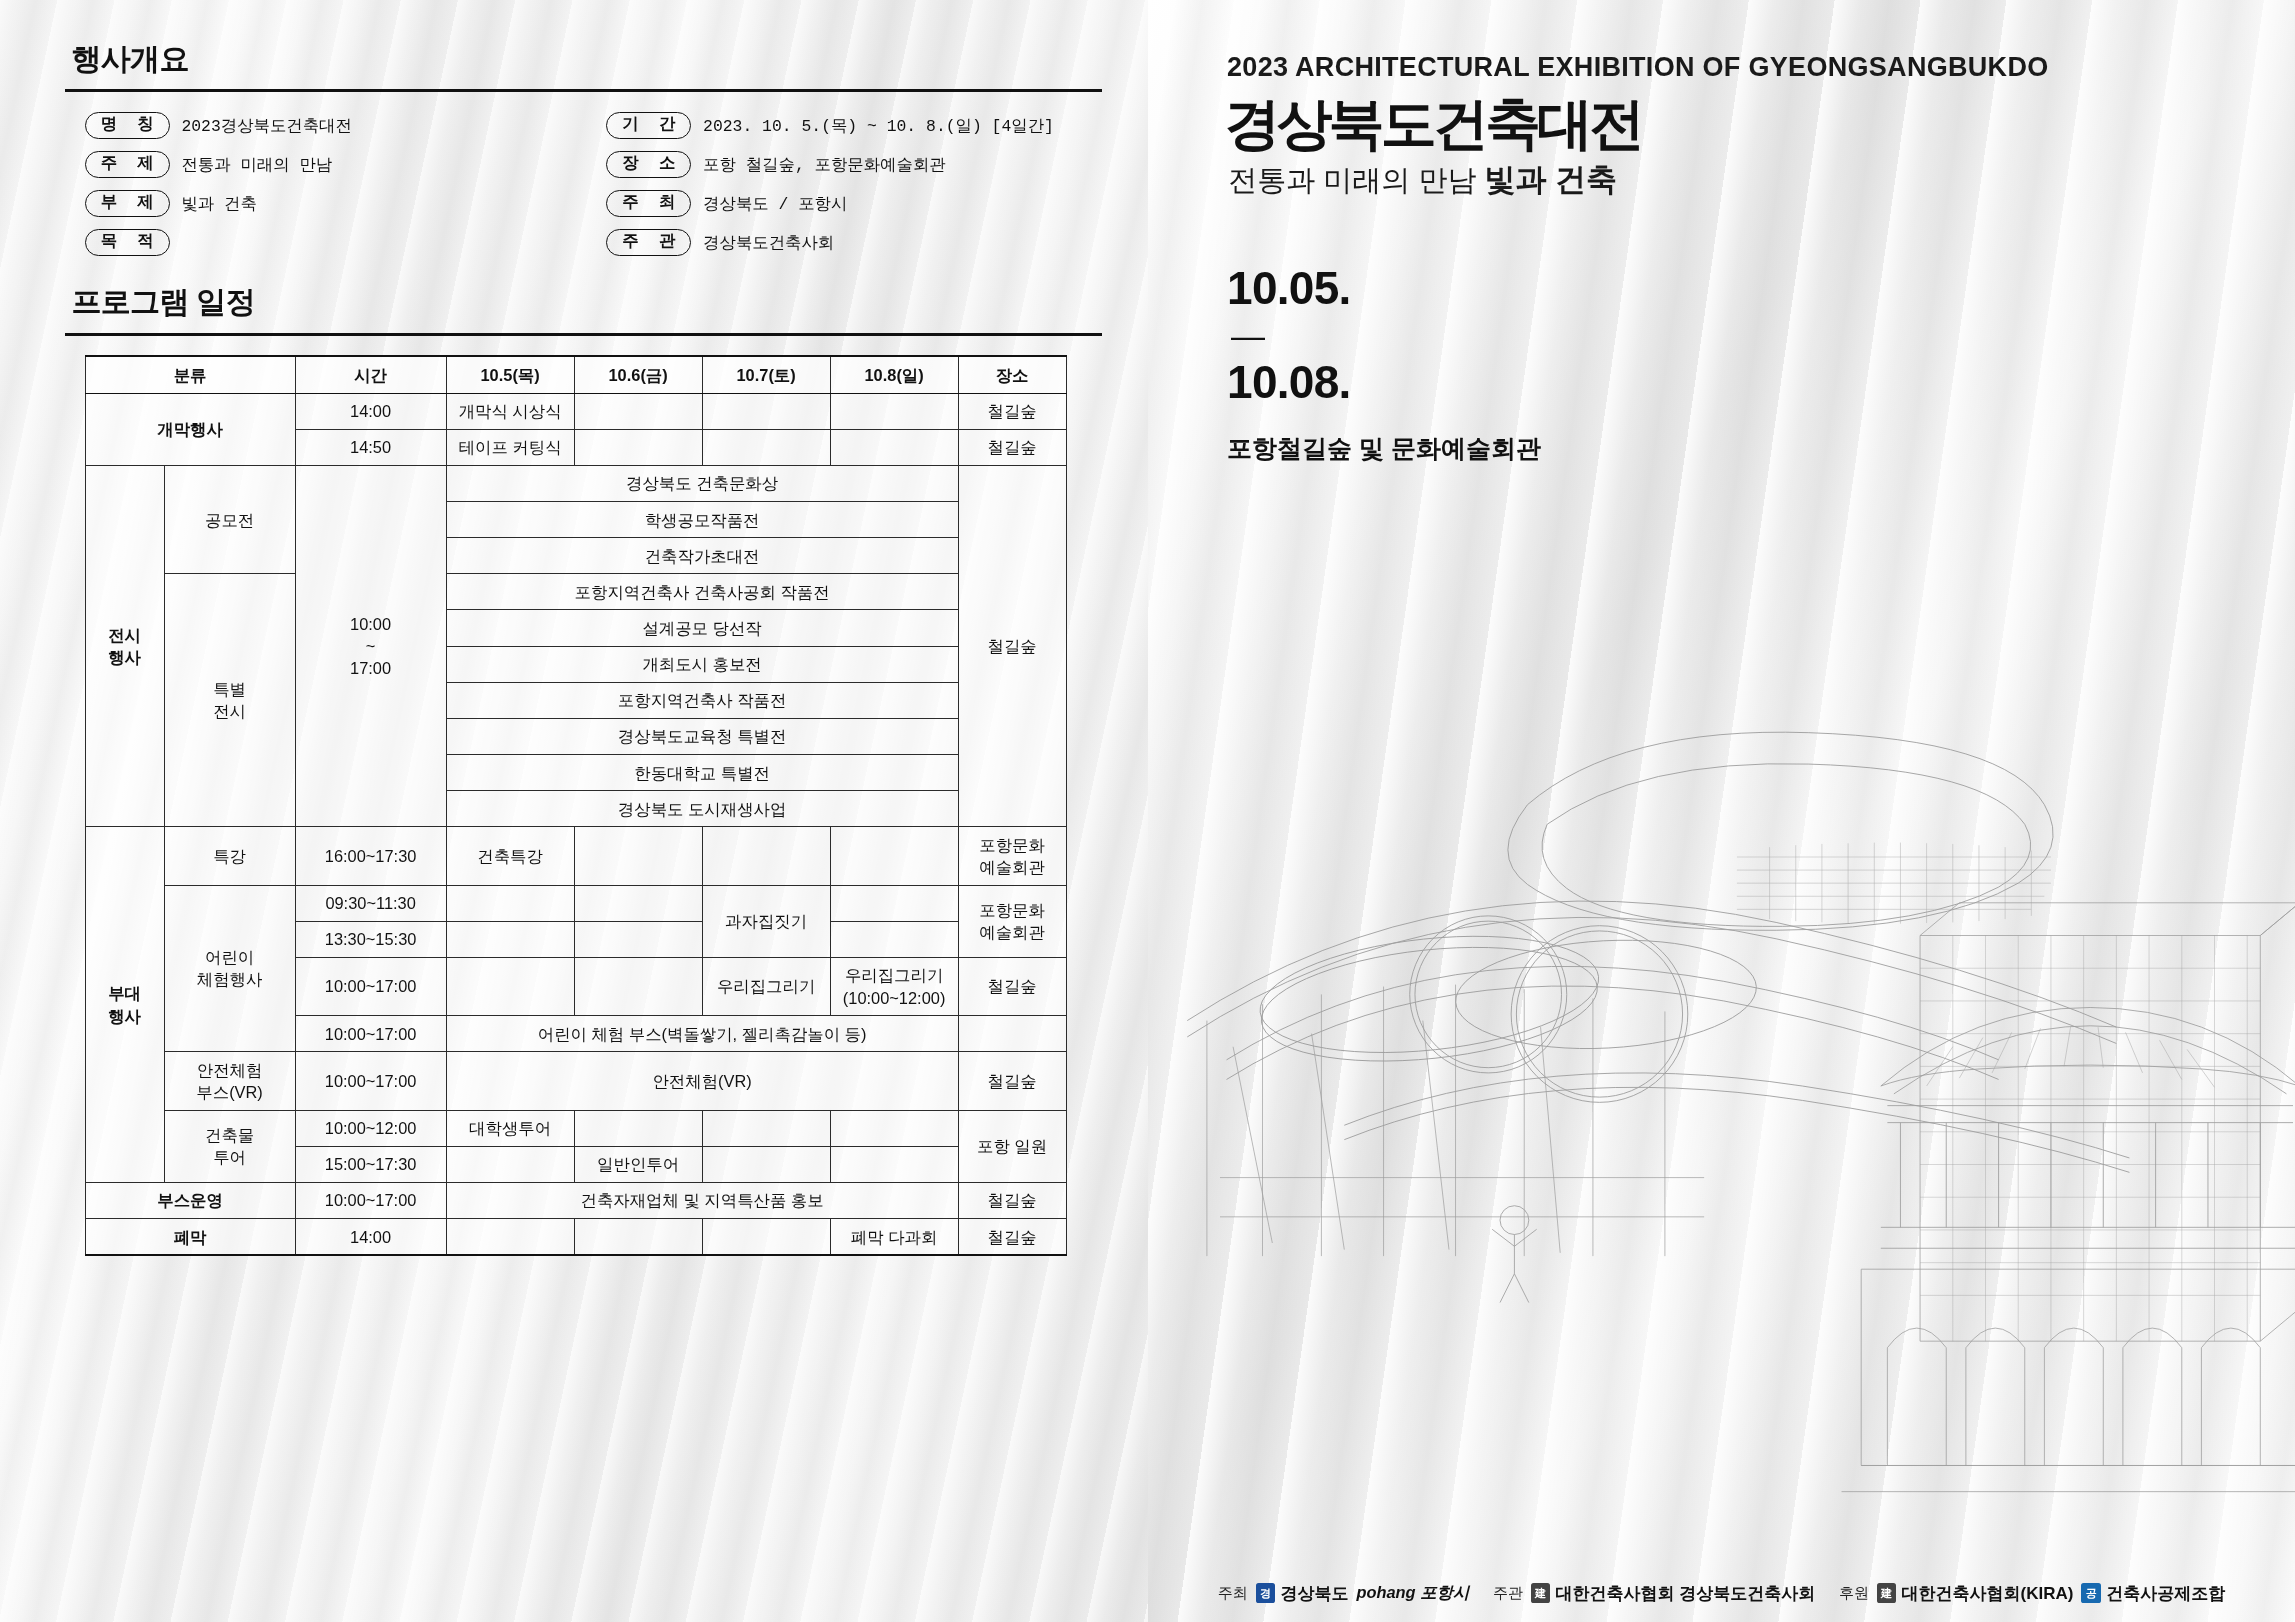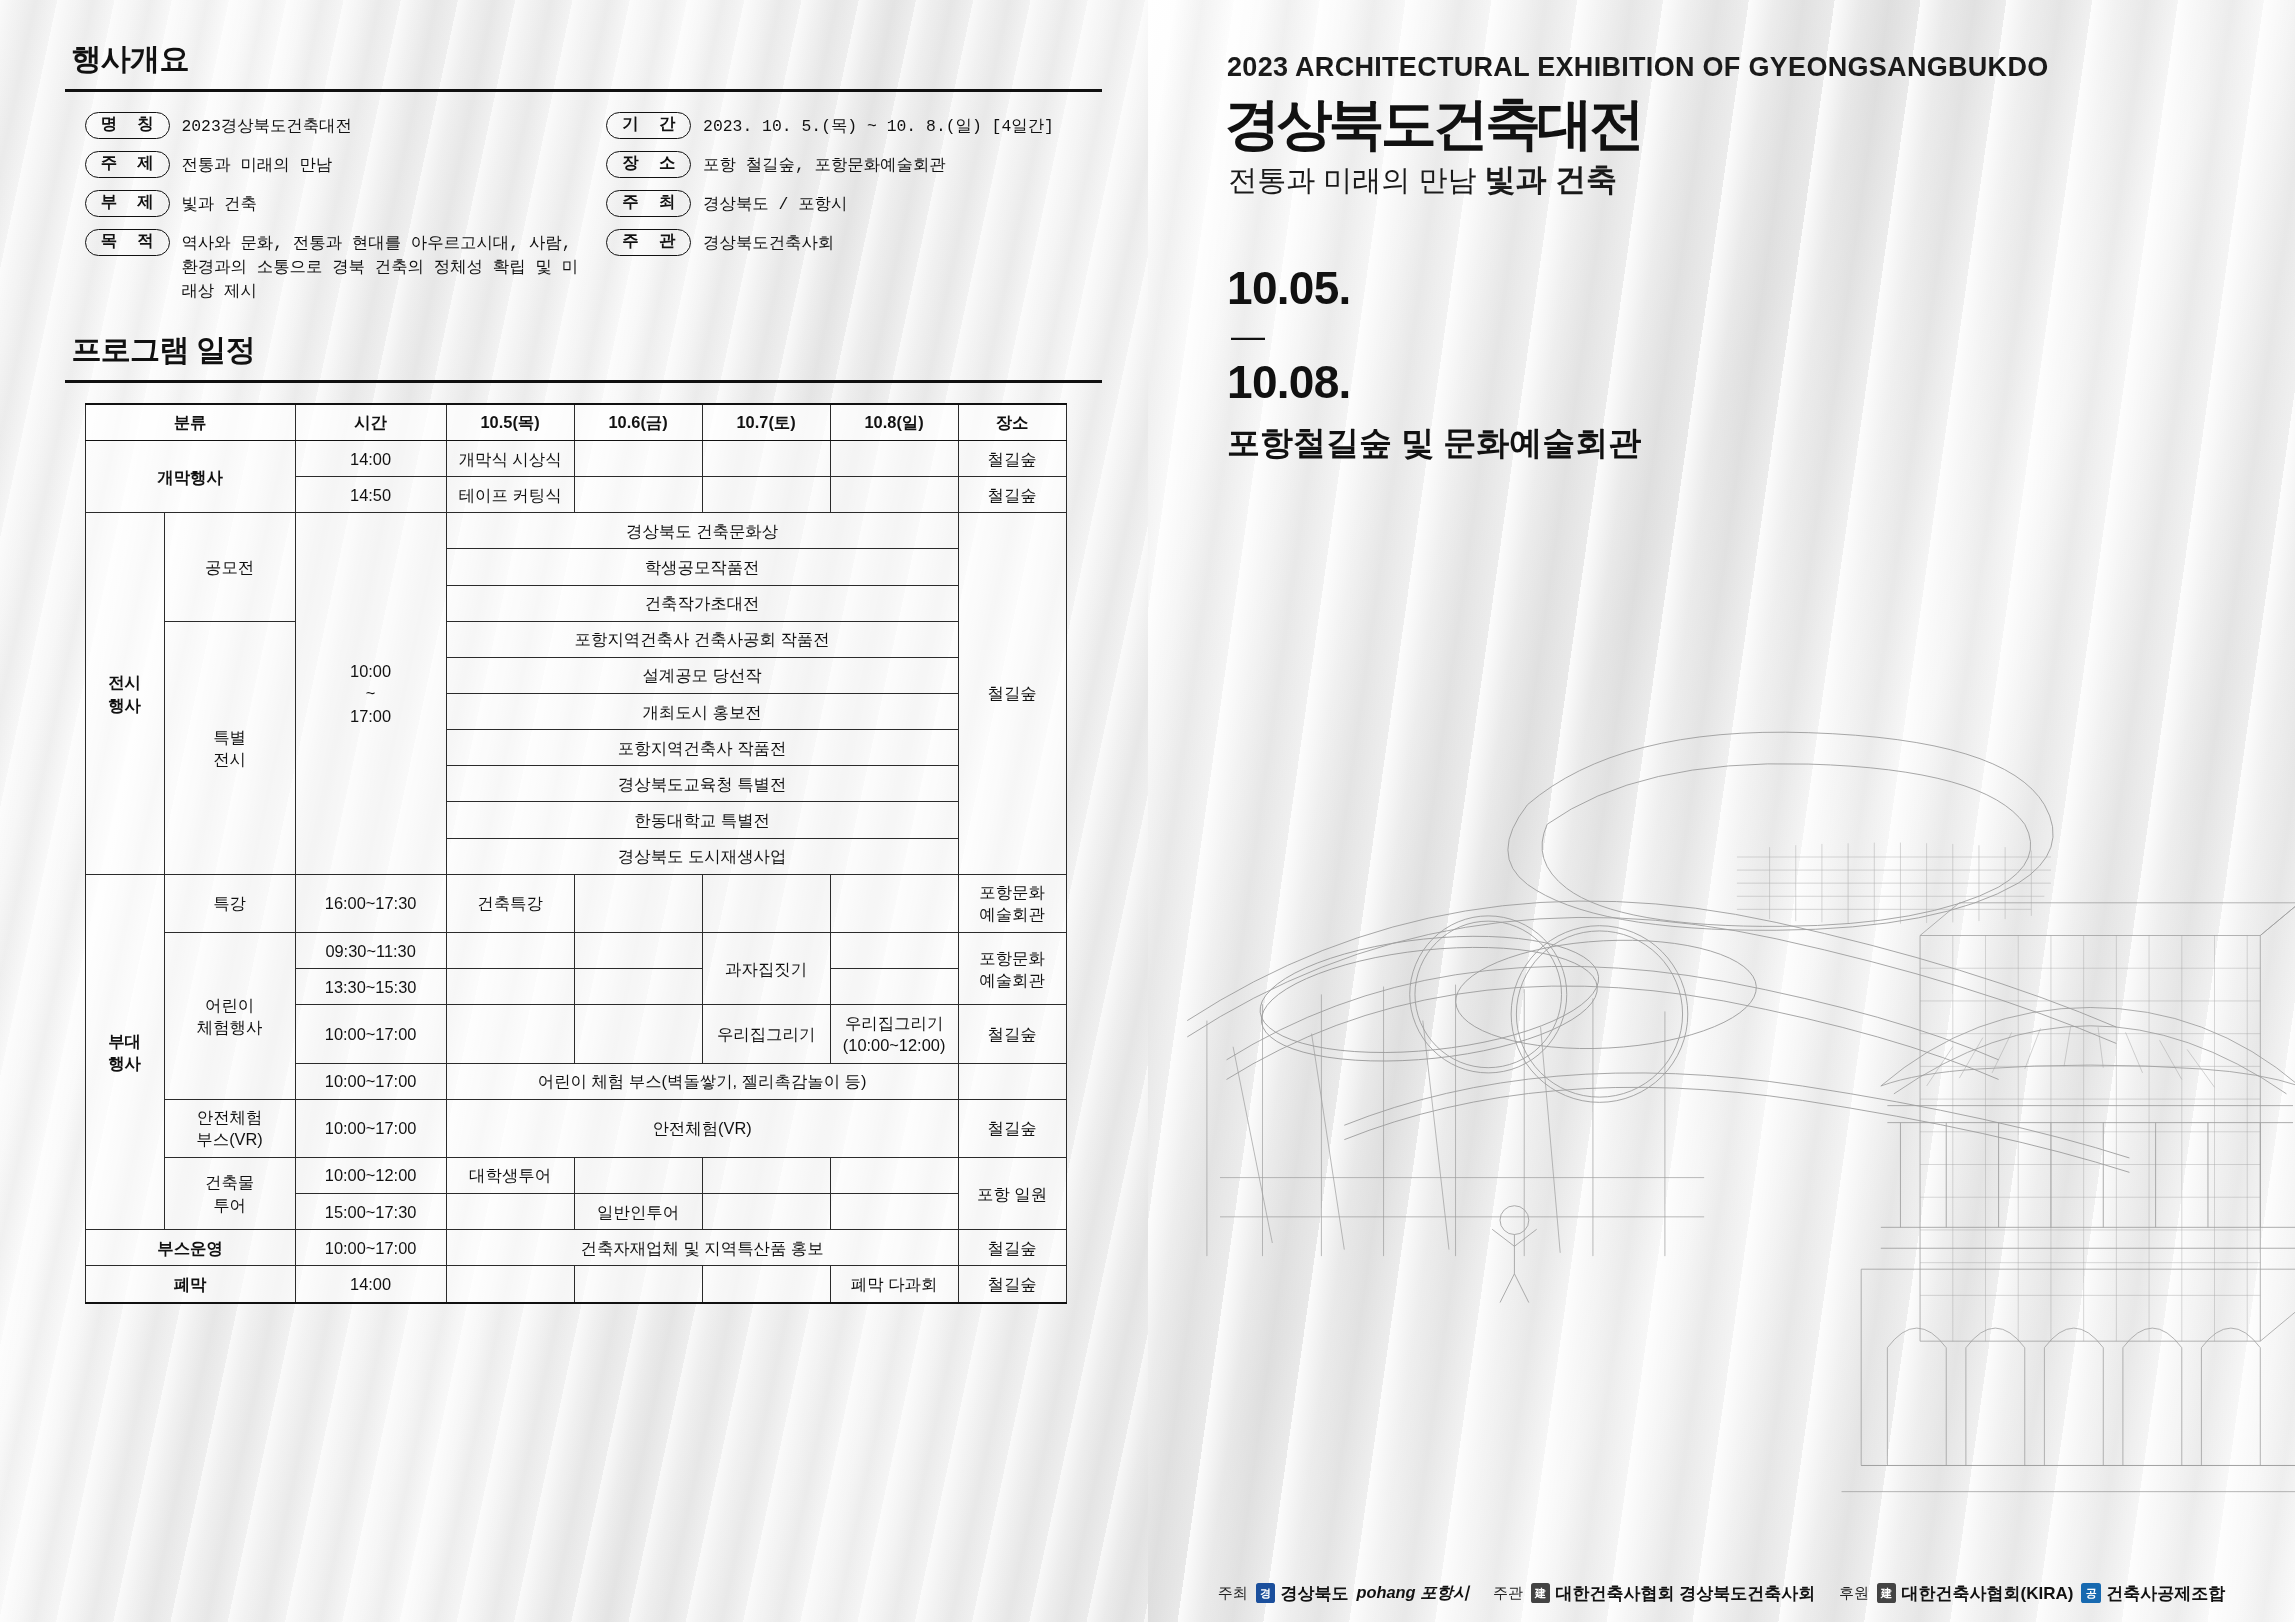--- a/index.html
+++ b/index.html
@@ -102,21 +102,21 @@
   .eng-title { font-size:27px; font-weight:bold; letter-spacing:0.3px; color:#1a1a1a; }
   .kor-title {
     font-size: 56px; font-weight: 700; letter-spacing:-3.9px;
     margin: 11.8px 0 5.2px -2.6px; color:#111; line-height:1.05;
   }
   .sub-title { font-size:29px; margin: 3.9px 0 0 1.3px; color:#1a1a1a; }
   .sub-title b { font-weight:900; font-size:31px; }
   .date-block { margin-top: 59px; }
   .date-big { font-size:46px; font-weight:bold; letter-spacing:-0.7px; color:#111; line-height:1.25; }
   .date-dash { font-size:34px; line-height:0.9; margin: 2.6px 0 3.9px 3.9px; color:#111; }
-  .venue { font-size:33px; font-weight:bold; margin-top:9px; color:#111; }
+  .venue { font-size:25px; font-weight:bold; margin-top:20px; color:#111; }
 
   .art { position:absolute; left:0; bottom:79px; width:1147px; height:916px; z-index:2; opacity:0.95; }
 
   
   .sponsors {
     position:absolute; bottom:18.3px; left:0; width:1147px;
     display:flex; align-items:center; justify-content:center; gap:23.6px;
     z-index:4; font-size:14.4px;
   }
   .sp-group { display:flex; align-items:center; gap:7.9px; }
@@ -161,24 +161,20 @@
         <div class="ov-row">
           <div class="ov-label">부 제</div>
           <div class="ov-value">빛과 건축</div>
         </div>
         <div class="ov-row">
           <div class="ov-label">주 최</div>
           <div class="ov-value">경상북도 / 포항시</div>
         </div>
         <div class="ov-row">
           <div class="ov-label">목 적</div>
-          <div class="ov-value">
-            <span>역사와 문화, 전통과 현대를 아우르고시대, 사람,</span>
-            <span class="sub">환경과의 소통으로 경북 건축의 정체성 확립 및 미래상 제시</span>
-          </div>
         </div>
         <div class="ov-row">
           <div class="ov-label">주 관</div>
           <div class="ov-value">경상북도건축사회</div>
         </div>
       </div>
 
       <h2 class="section-title">프로그램 일정</h2>
       <div class="rule-thick second"></div>
 

